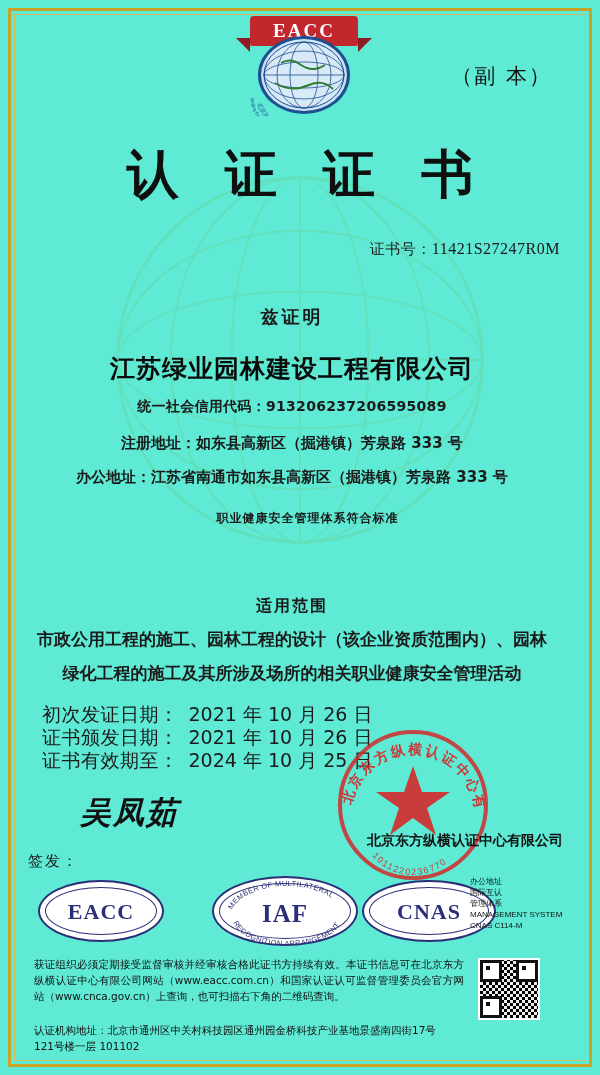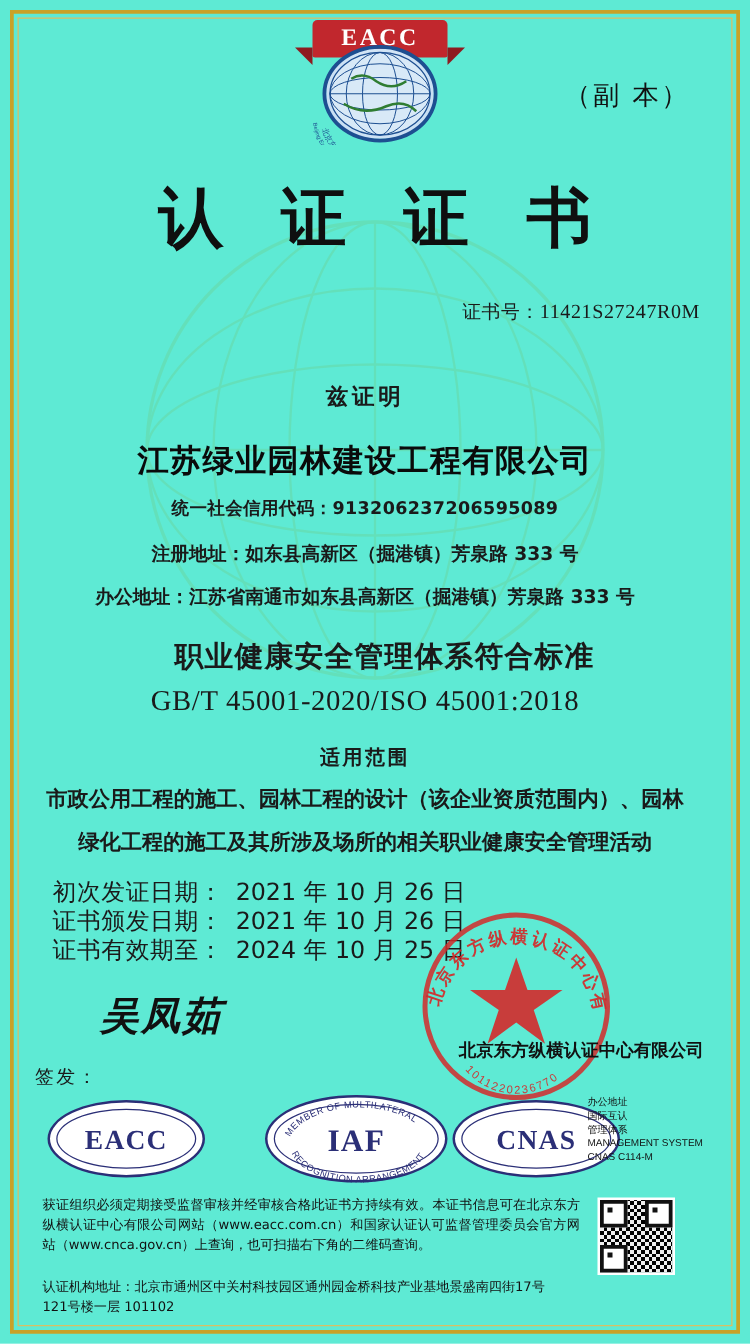--- a/index.html
+++ b/index.html
@@ -184,21 +184,21 @@
     font-weight: bold;
   }
   .addr2 {
     top: 468px;
     font-size: 15px;
     font-family: "DejaVu Sans", sans-serif;
     font-weight: bold;
   }
   .standard-cn {
     top: 510px;
-    font-size: 23px;
+    font-size: 12px;
     font-family: "DejaVu Sans", sans-serif;
     font-weight: bold;
     letter-spacing: 1px;
     padding-left: 31px;
   }
   .standard-en {
     top: 548px;
     font-size: 23px;
     font-family: "Liberation Serif", serif;
     letter-spacing: 0.5px;
@@ -416,21 +416,20 @@
     <div class="cert-no">
       <span>证书号：</span><span class="num">11421S27247R0M</span>
     </div>
 
     <div class="row-center hereby">兹证明</div>
     <div class="row-center company">江苏绿业园林建设工程有限公司</div>
     <div class="row-center credit-code">统一社会信用代码：913206237206595089</div>
     <div class="row-center addr1">注册地址：如东县高新区（掘港镇）芳泉路 333 号</div>
     <div class="row-center addr2">办公地址：江苏省南通市如东县高新区（掘港镇）芳泉路 333 号</div>
     <div class="row-center standard-cn">职业健康安全管理体系符合标准</div>
-    <div class="row-center standard-en">GB/T 45001-2020/ISO 45001:2018</div>
     <div class="row-center scope-label">适用范围</div>
     <div class="row-center scope-l2">绿化工程的施工及其所涉及场所的相关职业健康安全管理活动</div>
     <div class="row-center scope-l1">市政公用工程的施工、园林工程的设计（该企业资质范围内）、园林</div>
 
     <div class="dates">
       <div>
         <span class="label">初次发证日期：</span><span class="val">2021 年 10 月 26 日</span>
       </div>
       <div>
         <span class="label">证书颁发日期：</span><span class="val">2021 年 10 月 26 日</span>

